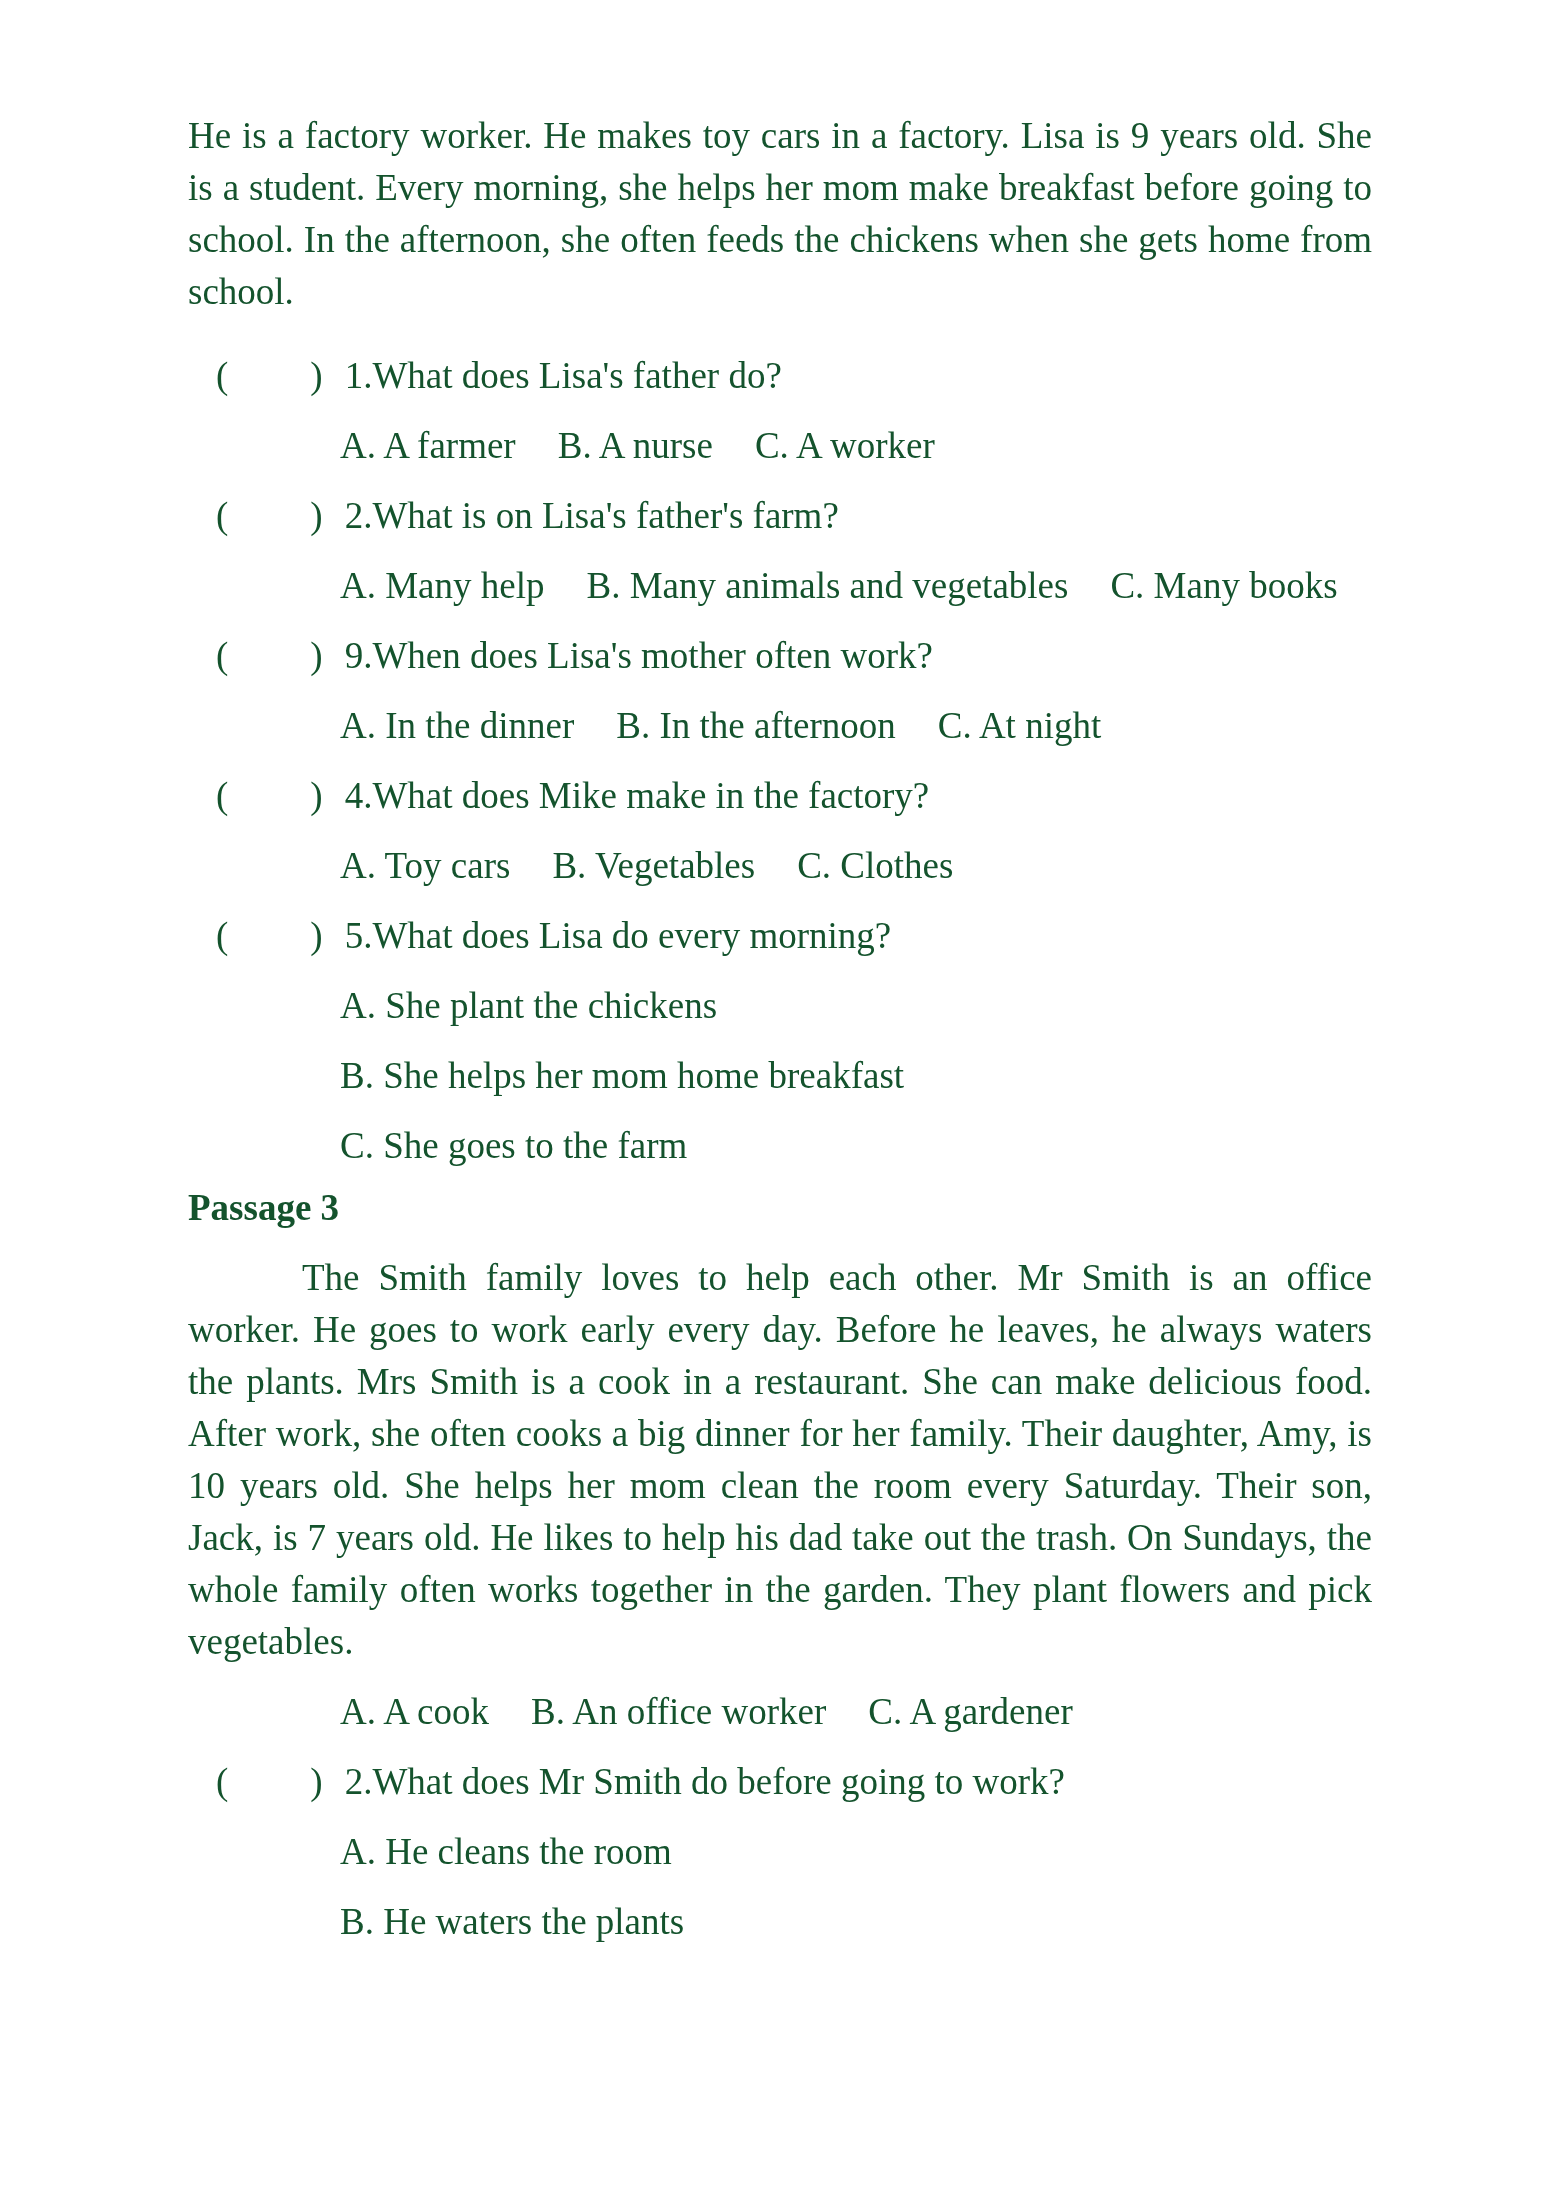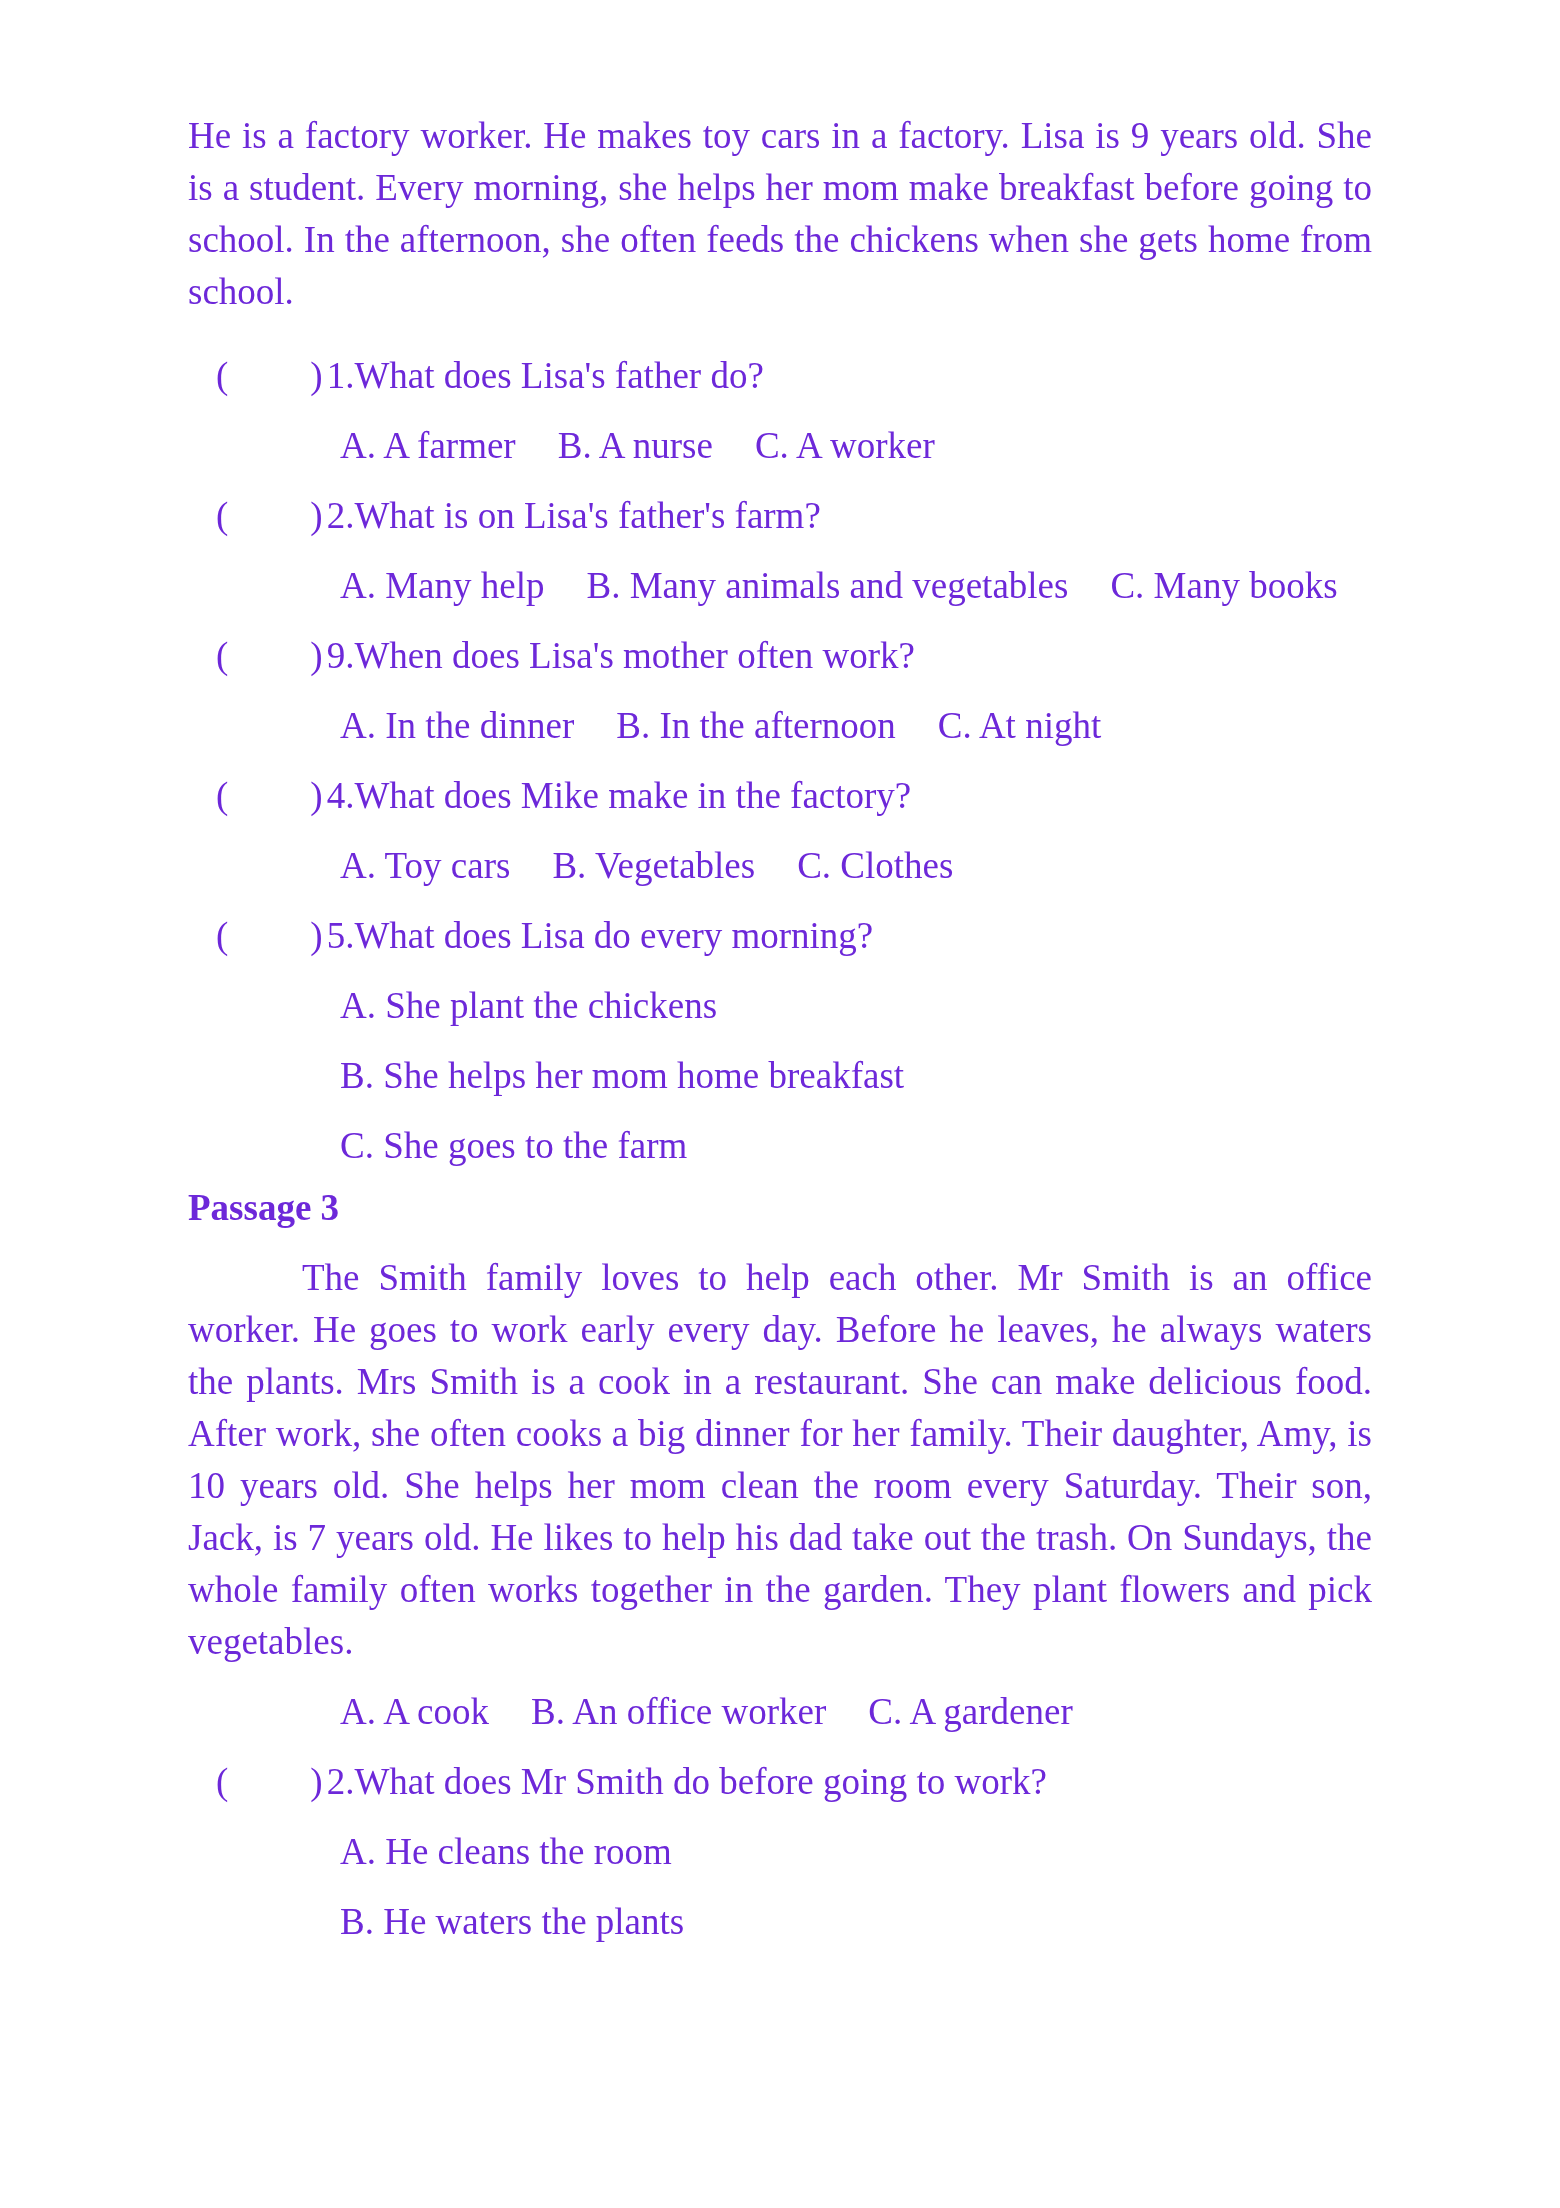--- a/index.html
+++ b/index.html
@@ -8,21 +8,21 @@
     background: #ffffff;
   }
   .page {
     position: relative;
     width: 1560px;
     height: 2208px;
     background: #ffffff;
     box-sizing: border-box;
     padding: 110px 188px 0 188px;
     font-family: "Liberation Serif", "DejaVu Serif", serif;
-    color: #6d28d9;
+    color: #14532d;
     overflow: hidden;
   }
   .para {
     font-size: 37px;
     line-height: 52px;
     text-align: justify;
     text-justify: inter-word;
   }
   .para.indent-first {
     text-indent: 114px;
@@ -36,21 +36,21 @@
   }
   .q-row.mt-lg { margin-top: 32px; }
   .q-row.mt-md { margin-top: 28px; }
   .paren { display: inline-block; }
   .paren-gap {
     display: inline-block;
     width: 82px;
     height: 1px;
     vertical-align: baseline;
   }
-  .q-text { margin-left: 4px; text-align: right; }
+  .q-text { margin-left: 22px; text-align: right; }
   .opt-row {
     font-size: 37px;
     line-height: 52px;
     margin-top: 18px;
     padding-left: 152px;
     white-space: nowrap;
   }
   .opt { margin-right: 42px; }
   .opt:last-child { margin-right: 0; }
   .passage-heading {

